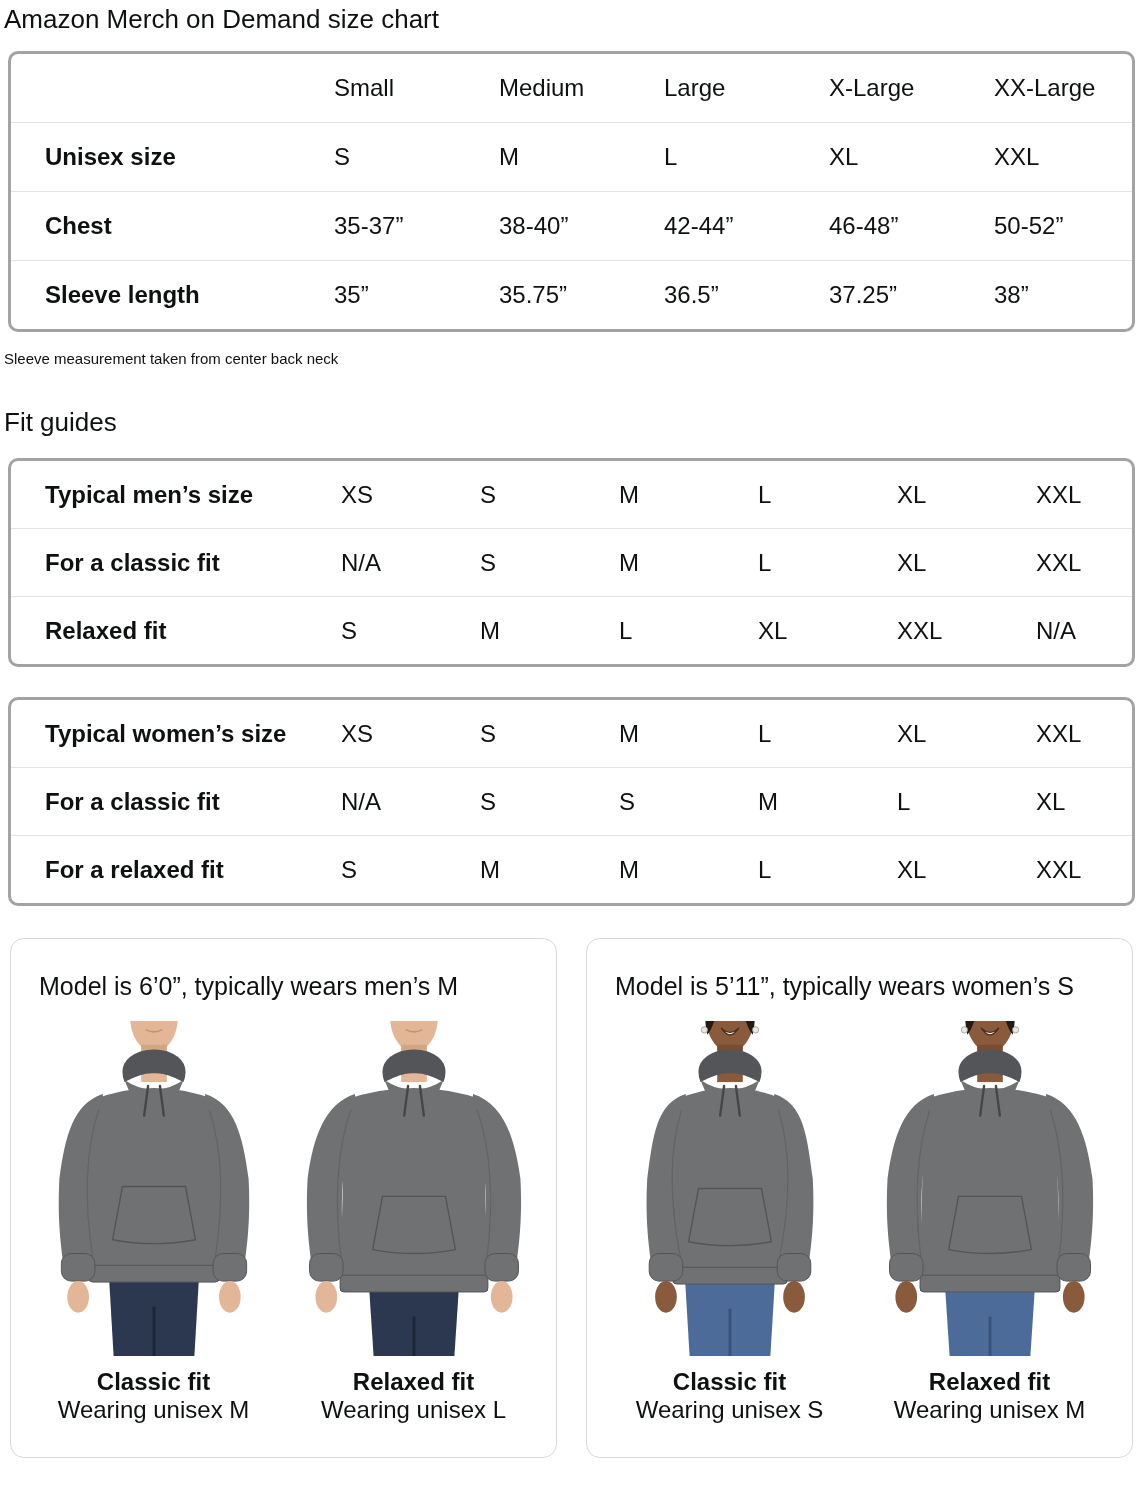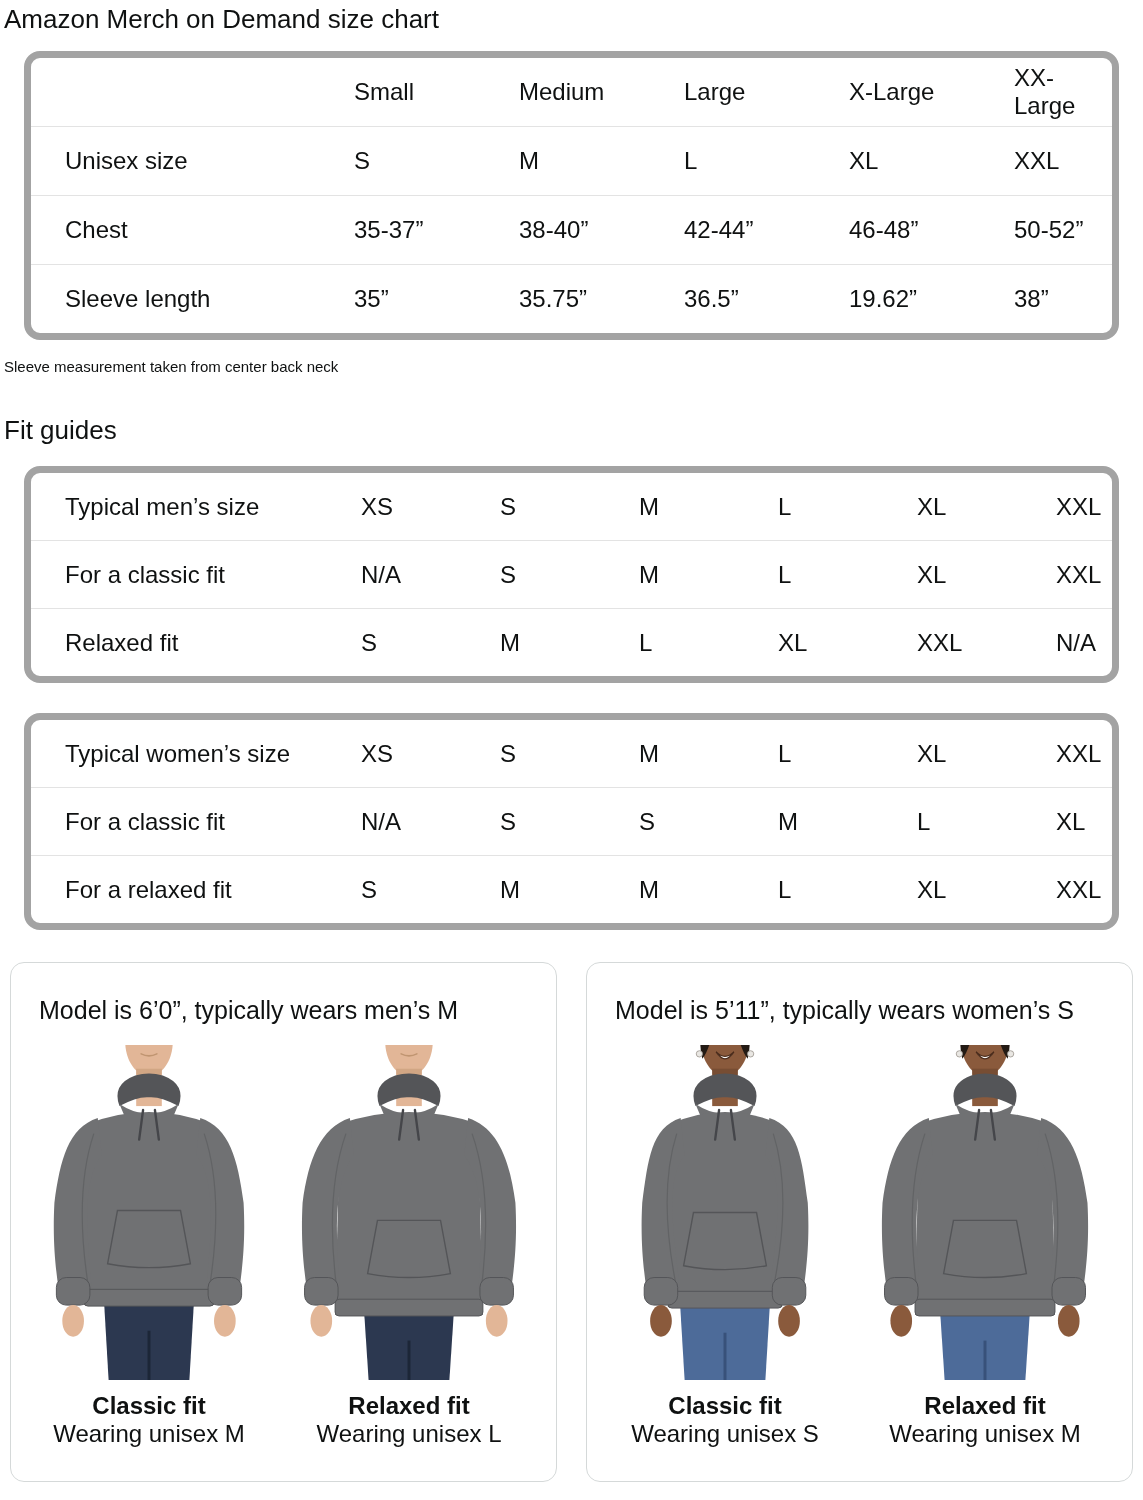--- a/index.html
+++ b/index.html
@@ -1,36 +1,36 @@
 <!DOCTYPE html>
 <html><head>
 <meta charset="utf-8">
 <style>
   html,body{margin:0;padding:0;background:#fff;}
   body{width:1143px;font-family:"Liberation Sans",sans-serif;color:#0f1111;}
   .page{padding-top:2px;}
   .title{font-size:26px;font-weight:400;margin:2px 0 4px 4px;line-height:1.2;}
-  .tbl{border:7px solid #a3a3a3;border-radius:16px;margin:0 24px;overflow:hidden;background:#fff;}
+  .tbl{border:3px solid #a3a3a3;border-radius:10px;margin:0 8px;overflow:hidden;background:#fff;}
   .tbl .row{display:grid;align-items:center;}
   .tbl .row + .row{border-top:1px solid #e3e3e3;}
   .tbl.size{margin-top:16px;}
   .tbl.size .row{grid-template-columns:323px 165px 165px 165px 165px 1fr;min-height:68px;}
   .tbl.fit .row{grid-template-columns:330px 139px 139px 139px 139px 139px 1fr;min-height:67px;}
   .tbl .cell{font-size:24px;font-weight:400;}
-  .tbl .cell-label{padding-left:34px;font-weight:400;}
+  .tbl .cell-label{padding-left:34px;font-weight:700;}
   .tbl .row.head .cell-label{font-weight:400;}
   .note{font-size:15px;margin:18px 0 0 4px;}
   .heading{font-size:26px;font-weight:400;margin:40px 0 0 4px;line-height:1.2;}
   .tbl.fit2{margin-top:20px;}
   .tbl.fit3{margin-top:30px;}
   .cards{display:flex;gap:29px;margin:32px 10px 0 10px;}
   .card{flex:1;border:1px solid #d5d9d9;border-radius:14px;box-sizing:border-box;
         min-height:520px;padding:20px 22px 24px 22px;background:#fff;}
   .card-title{font-size:25px;margin:12px 0 0 6px;line-height:1.25;}
-  .figures{display:flex;gap:28px;margin-top:18px;}
+  .figures{display:flex;justify-content:center;gap:28px;margin-top:18px;}
   .figure{width:232px;text-align:center;margin:0;}
   .fig-img{width:232px;height:335px;}
   .fig-img svg{width:232px;height:335px;display:block;}
   .cap-b{font-size:24px;font-weight:700;margin-top:12px;}
   .cap{font-size:24px;font-weight:400;}
 </style>
 </head>
 <body>
 
 <div class="page">
@@ -60,21 +60,21 @@
         <div class="cell">38-40”</div>
         <div class="cell">42-44”</div>
         <div class="cell">46-48”</div>
         <div class="cell">50-52”</div>
       </div>
       <div class="row">
         <div class="cell cell-label">Sleeve length</div>
         <div class="cell">35”</div>
         <div class="cell">35.75”</div>
         <div class="cell">36.5”</div>
-        <div class="cell">19.62”</div>
+        <div class="cell">37.25”</div>
         <div class="cell">38”</div>
       </div>
     </div>
 
   <div class="note">Sleeve measurement taken from center back neck</div>
 
   <div class="heading">Fit guides</div>
 
   <div class="tbl fit fit2">
       <div class="row">

